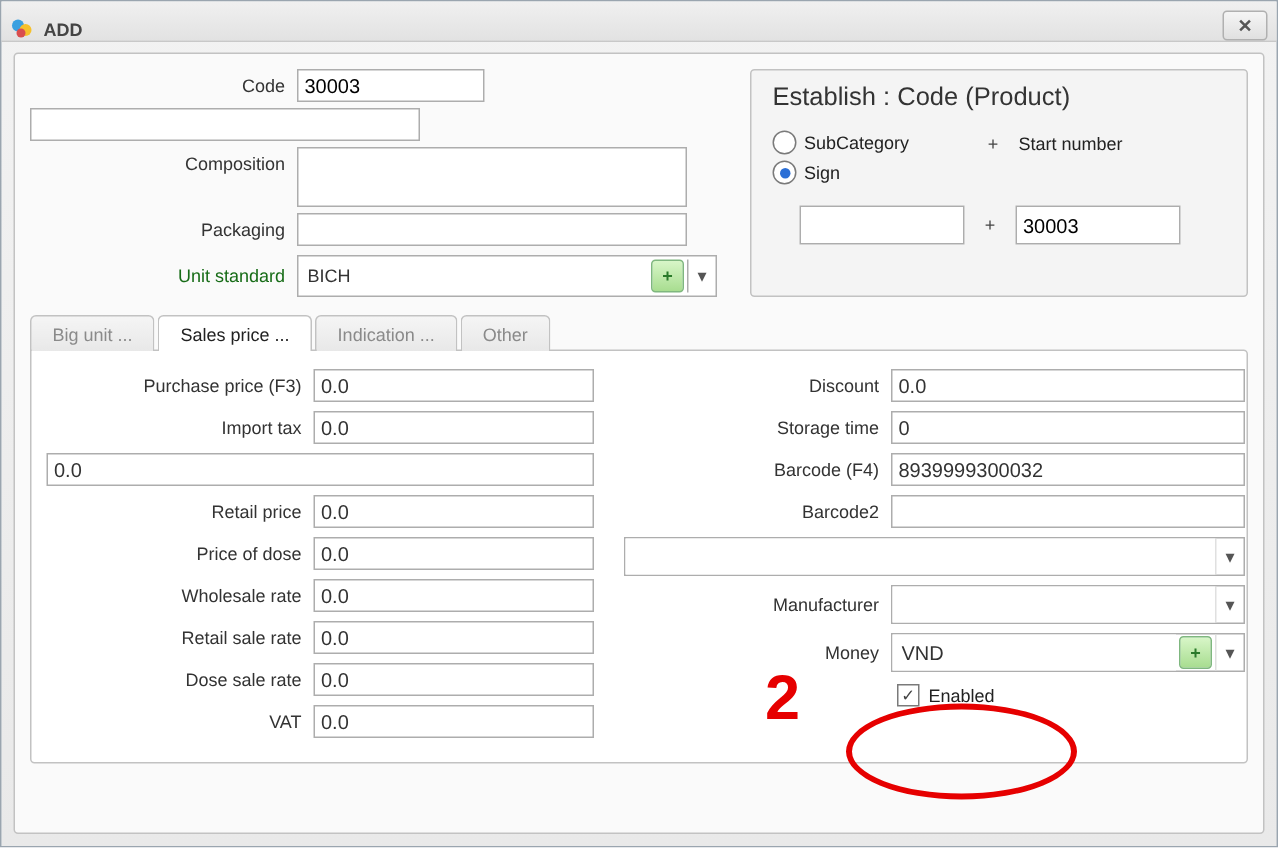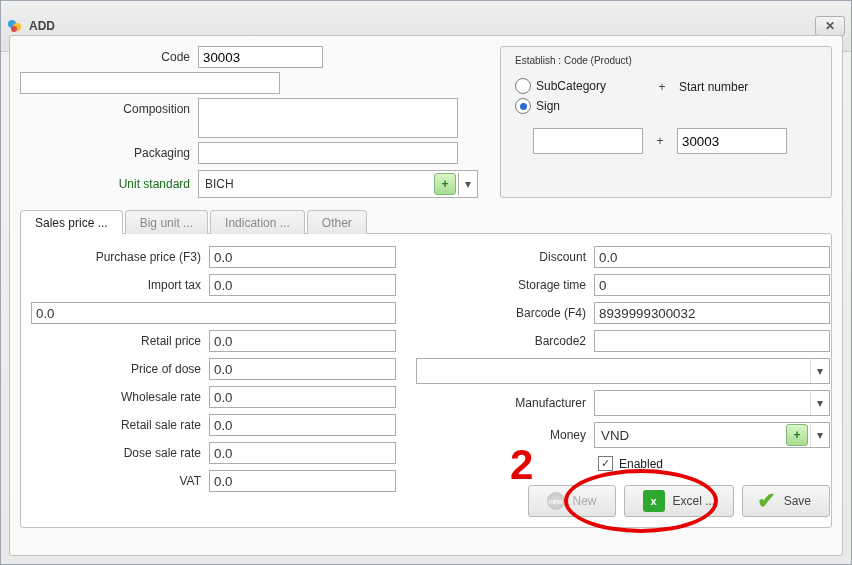--- a/index.html
+++ b/index.html
@@ -1,37 +1,37 @@
 <!DOCTYPE html>
 <html><head>
 <meta charset="utf-8">
 <style>
   html,body{margin:0;padding:0;font-family:Tahoma,Arial,sans-serif;font-size:12px;color:#222;background:#fff}
   .window{width:852px;height:565px;box-sizing:border-box;border:1px solid #9aa5af;background:linear-gradient(#f2f2f2,#e9e9e9);position:relative}
-  .titlebar{height:26px;background:linear-gradient(#f0f0f0,#e2e2e2);border-bottom:1px solid #c8c8c8;display:flex;align-items:center;padding:12px 6px;gap:6px}
+  .titlebar{height:26px;background:linear-gradient(#f0f0f0,#e2e2e2);border-bottom:1px solid #c8c8c8;display:flex;align-items:flex-end;padding:0 6px;gap:6px}
   .title-icon svg{display:block}
   .title-text{font-weight:bold;color:#444}
   .close-btn{margin-left:auto;width:28px;height:18px;border:1px solid #b0b0b0;border-radius:3px;background:linear-gradient(#f5f5f5,#e0e0e0);display:flex;align-items:center;justify-content:center;color:#555;font-weight:bold;cursor:pointer}
   .content{position:absolute;left:8px;right:8px;top:34px;bottom:8px;border:1px solid #c2c2c2;border-radius:3px;background:#fafafa;padding:10px 10px 6px 10px;box-sizing:border-box}
   .top-area{display:flex;gap:20px}
   .top-left{flex:0 0 460px}
   .row{display:flex;align-items:center;margin-bottom:4px}
   .lbl{width:170px;text-align:right;padding-right:8px;color:#333}
   .inp{height:22px;border:1px solid #adadad;background:#fff;padding:0 4px;box-sizing:border-box}
   .code-inp{width:125px}
   .wide-inp{width:260px}
   .mline{width:260px;height:40px;border:1px solid #adadad;background:#fff;resize:none;box-sizing:border-box;padding:2px 4px}
   .unit-row{display:flex;align-items:center}
   .unit-lbl{width:170px;text-align:right;padding-right:8px;color:#176c17;font-weight:500}
   .unit-combo{display:flex;width:278px;height:26px;border:1px solid #adadad;background:#fff;align-items:center}
   .unit-text{flex:1;padding:0 6px;color:#333}
   .unit-plus{width:20px;height:20px;border:1px solid #7fb77f;border-radius:3px;background:linear-gradient(#d8f6c8,#a8dd90);display:flex;align-items:center;justify-content:center;margin-right:2px;color:#2a7a2a;font-weight:bold;cursor:pointer}
   .unit-dd{width:18px;height:22px;border-left:1px solid #adadad;display:flex;align-items:center;justify-content:center;color:#555;cursor:pointer}
   .establish{flex:1;border:1px solid #c2c2c2;border-radius:3px;background:#f4f4f4;padding:8px 14px 12px 14px;box-sizing:border-box}
-  .est-title{font-size:10px;margin-bottom:8px;color:#333}
+  .est-title{font-size:17px;margin-bottom:8px;color:#333}
   .radio-row{display:flex;align-items:center;gap:5px;margin:4px 0}
   .radio{width:14px;height:14px;border:1px solid #7a7a7a;border-radius:50%;display:inline-flex;align-items:center;justify-content:center;background:#fff}
   .radio.sel::after{content:"";width:7px;height:7px;border-radius:50%;background:#2b6fd6}
   .est-grid{display:flex;align-items:center;gap:10px;margin-top:4px}
   .est-inp{height:24px;width:100px;border:1px solid #adadad;background:#fff;padding:0 4px}
   .est-plus-label{width:14px;text-align:center;color:#444}
   
   .tabs{margin-top:12px;display:flex}
   .tab{border:1px solid #c2c2c2;border-bottom:none;border-top-left-radius:4px;border-top-right-radius:4px;padding:5px 14px 4px 14px;margin-right:2px;background:linear-gradient(#f5f5f5,#e8e8e8);color:#8a8a8a;cursor:pointer;font-size:12px}
   .tab.active{background:#fff;color:#222;position:relative;z-index:2}
@@ -129,22 +129,22 @@
         </div>
         <div class="est-grid" style="margin-top:10px;padding-left:18px">
           <input class="est-inp" value="" style="">
           <span class="est-plus-label">+</span>
           <input class="est-inp" value="30003" style="">
         </div>
       </div>
     </div>
 
     <div class="tabs">
+      <div class="tab">Big unit ...</div>
       <div class="tab active">Sales price ...</div>
-      <div class="tab">Big unit ...</div>
       <div class="tab">Indication ...</div>
       <div class="tab">Other</div>
     </div>
 
     <div class="tab-body">
       <div class="cols">
 
         <div class="col">
           <div class="frow">
               <div class="flbl">Purchase price (F3)</div>
@@ -229,34 +229,20 @@
                 </div>
             </div>
           </div>
           <div class="frow">
               <div class="flbl"></div>
             <div class="chk-row">
               <span class="chk sel"></span>
               <span>Enabled</span>
             </div>
           </div>
-          <div class="btnbar">
-            <div class="btn dis">
-              <span class="new-icon">new</span>
-              <span>New</span>
-            </div>
-            <div class="btn">
-              <span class="xls-icon">x</span>
-              <span>Excel ...</span>
-            </div>
-            <div class="btn">
-              <span class="check-icon">✔</span>
-              <span>Save</span>
-            </div>
-          </div>
         </div>
       </div>
     </div>
 
     <div class="annot-num">2</div>
     <div class="annot-circ"></div>
   </div>
 </div>
 
 </body></html>

